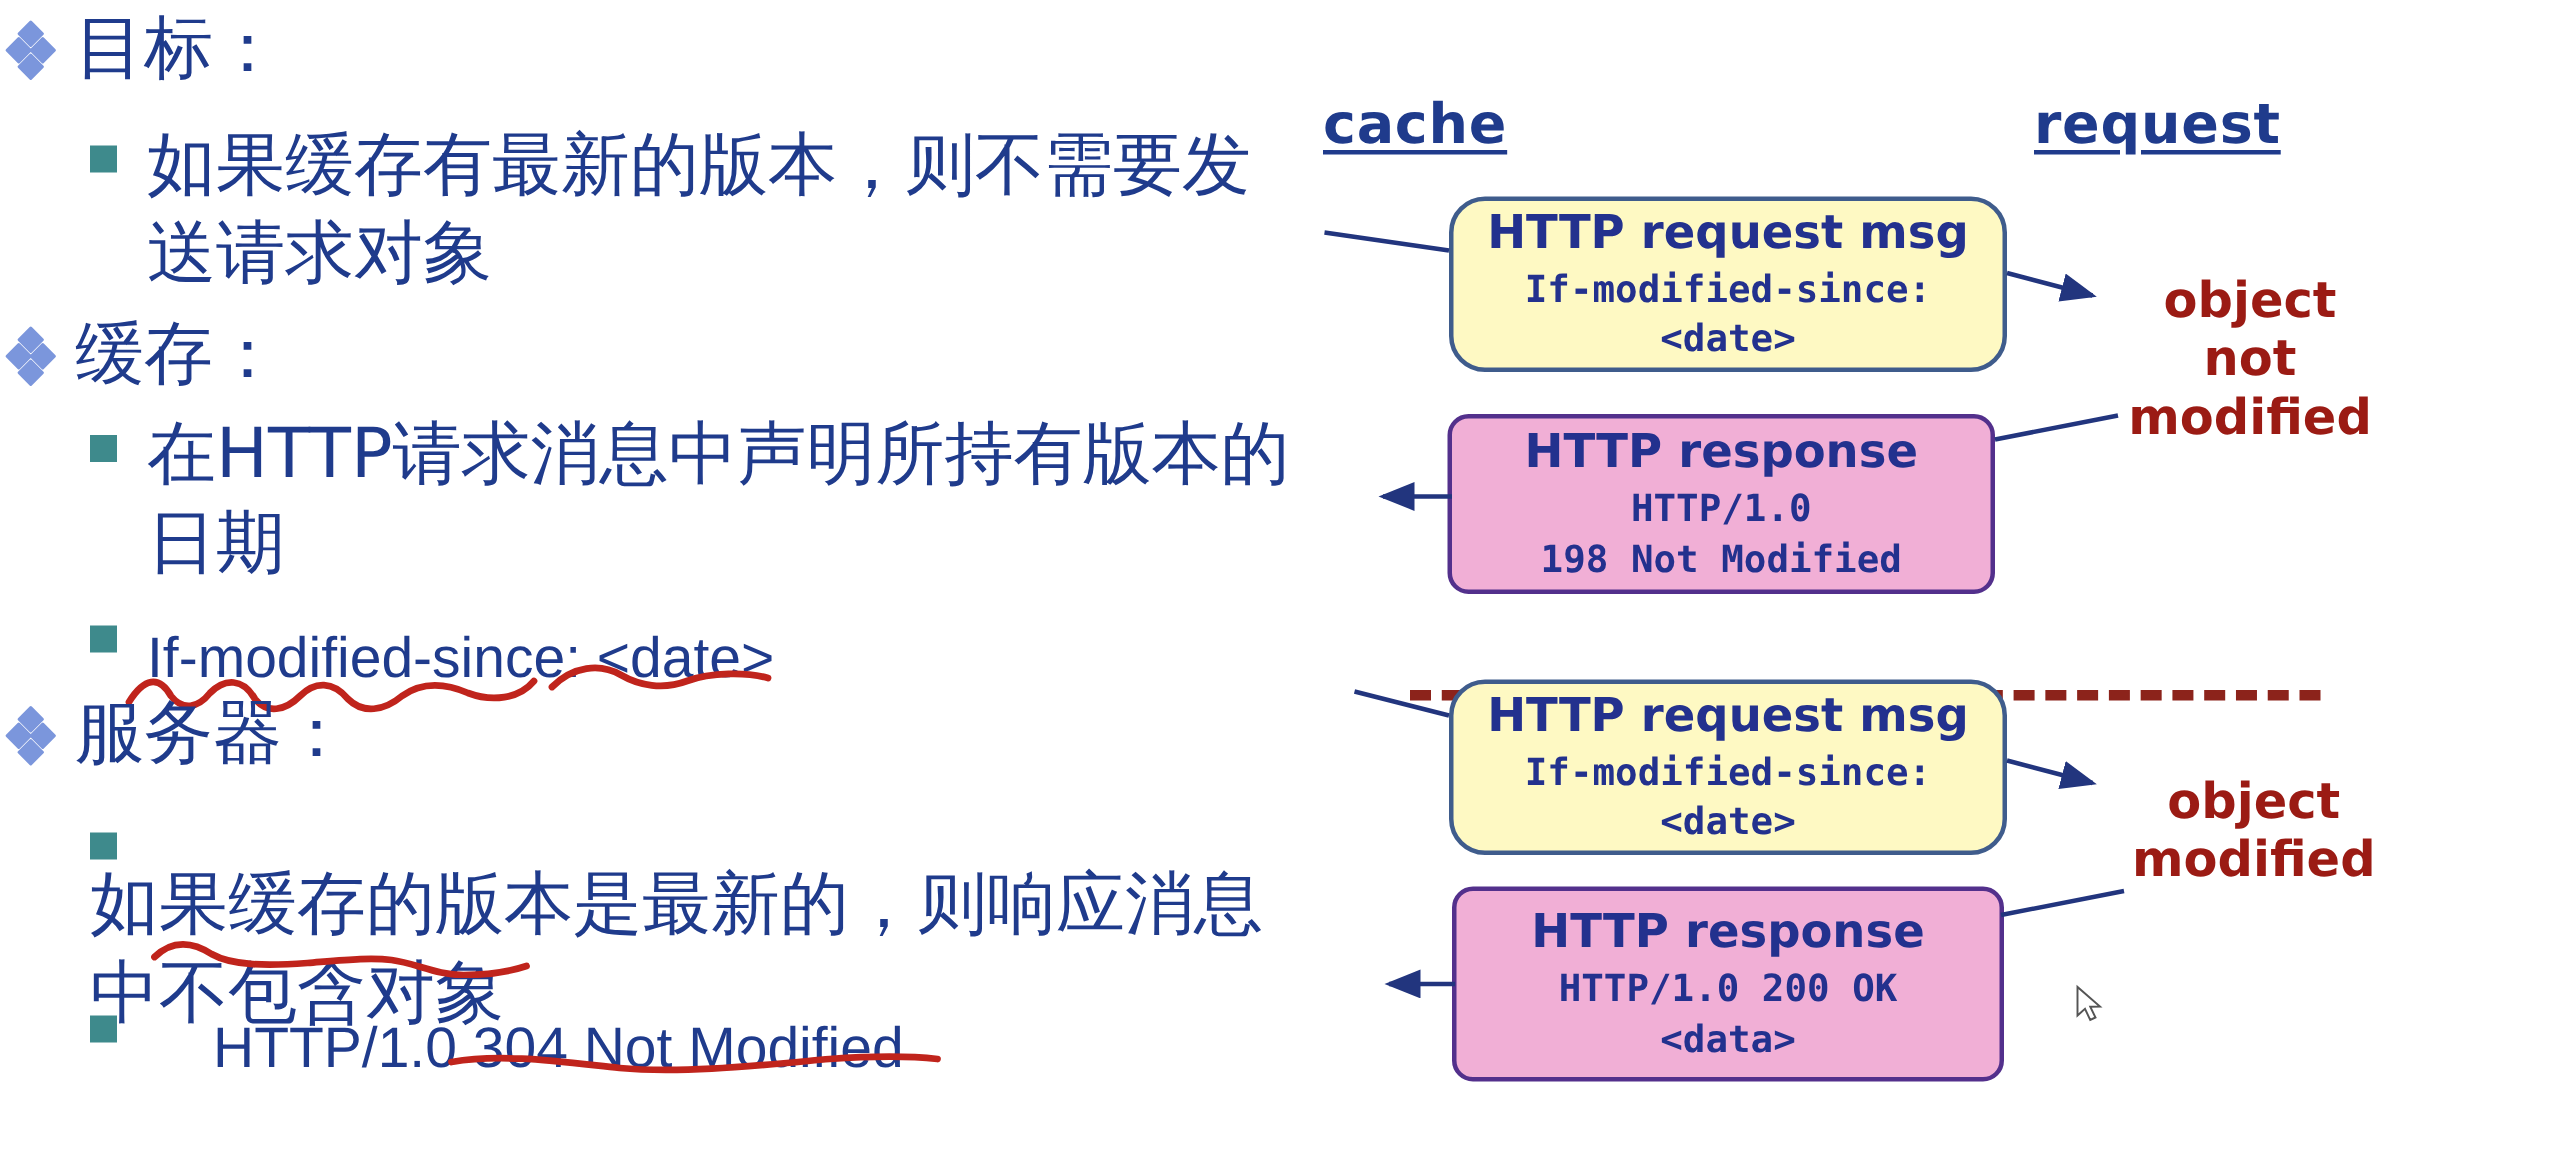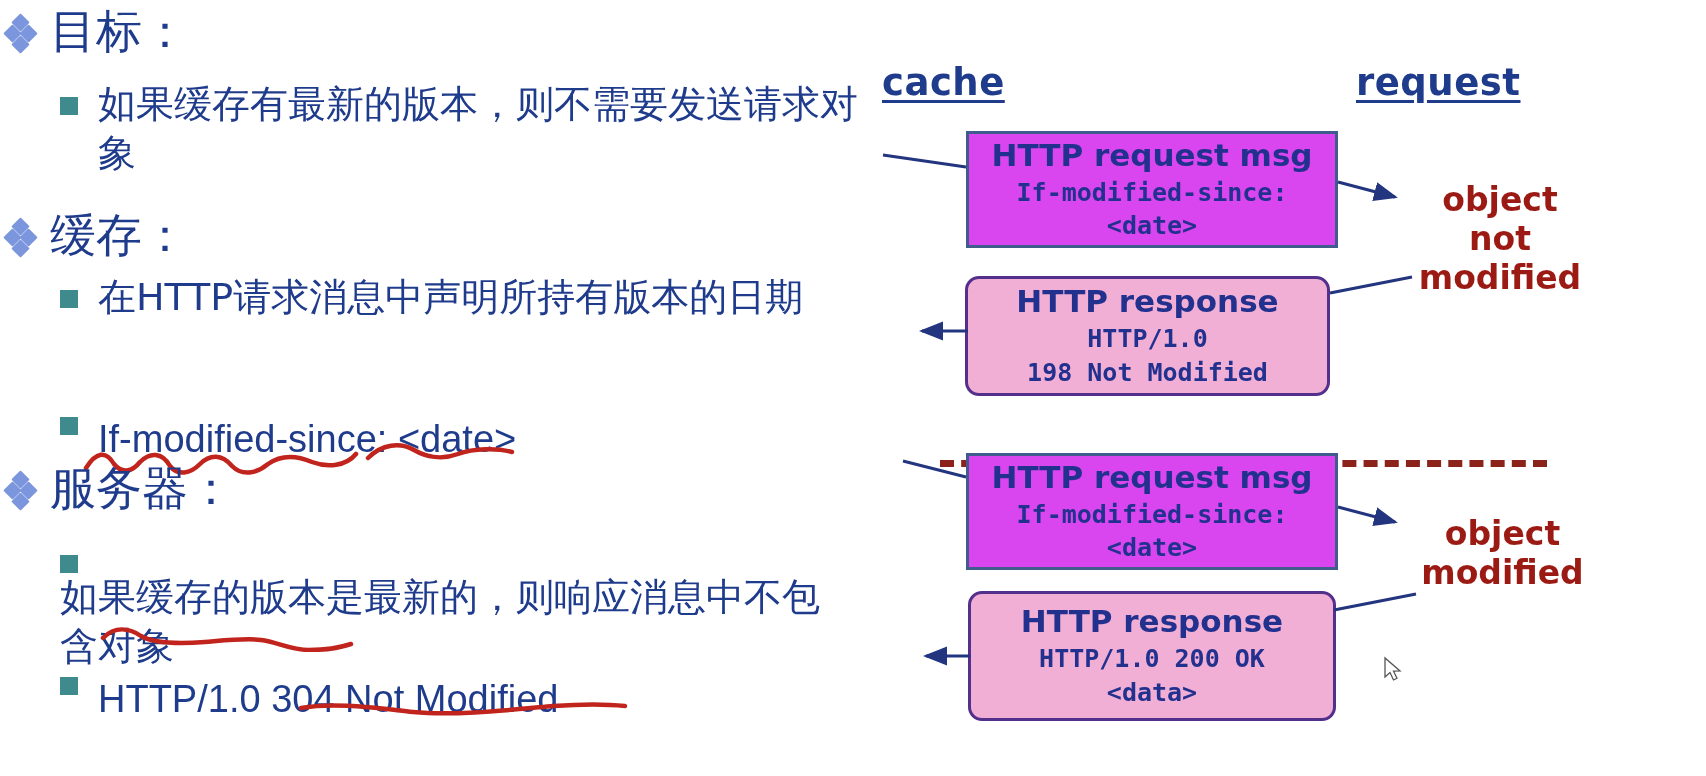--- a/index.html
+++ b/index.html
@@ -69,21 +69,21 @@
   .bullet-l2 .marker-l2 {
     flex: 0 0 18px;
     width: 18px;
     height: 18px;
     background: #3E8A8C;
     margin-right: 20px;
     margin-top: 17px;
   }
   .txt-l2 {
     font-family: "DejaVu Sans", sans-serif;
-    font-size: 38px;
+    font-size: 46px;
     line-height: 1.28;
     color: #1F3B8C;
     max-width: 790px;
   }
   .txt-l2.latin {
     font-family: "Liberation Sans", sans-serif;
     font-size: 38px;
     white-space: nowrap;
     margin-top: 15px;
   }
@@ -116,21 +116,21 @@
 
   .msgbox {
     position: absolute;
     border: 3px solid #3F3D8C;
     box-sizing: border-box;
     text-align: center;
     display: flex;
     flex-direction: column;
     justify-content: center;
   }
-  .msgbox.green { background: #d946ef; border-color: #3F5C8C; }
+  .msgbox.green { background: #fef9c3; border-color: #3F5C8C; border-radius: 24px; }
   .msgbox.pink  { background: #F1AFD6; border-color: #53308C; border-radius: 14px; }
 
   .msg-title {
     font-family: "DejaVu Sans", sans-serif;
     font-size: 31px;
     font-weight: bold;
     color: #23318E;
     letter-spacing: 0px;
     margin-bottom: 3px;
   }
@@ -222,21 +222,21 @@
   <div class="bullet-l2" style="left:60px; top:538px; width:810px;flex-direction:column;">
     <span class="marker-l2"></span>
     <span class="txt-l2">如果缓存的版本是最新的，则响应消息中不包含对象</span>
   </div>
 
   <svg class="scribble" style="left:95px; top:622px;" width="300" height="30">
     <path d="M8,16 C20,4 34,6 46,14 C60,22 84,22 110,20 C134,18 152,16 166,18
              C182,20 196,28 214,28 C230,28 244,26 256,22" fill="none" stroke="#C0241C" stroke-width="4.5" stroke-linecap="round"></path>
   </svg>
 
-  <div class="bullet-l2" style="left:60px; top:660px;">
+  <div class="bullet-l2" style="left:60px; top:660px;gap:44px;">
     <span class="marker-l2"></span>
     <span class="txt-l2 latin">HTTP/1.0 304 Not Modified</span>
   </div>
 
   <svg class="scribble" style="left:295px; top:692px;" width="340" height="28">
     <path d="M6,16 C40,10 80,16 118,20 C160,24 214,18 258,14 C286,12 312,12 330,14" fill="none" stroke="#C0241C" stroke-width="4.5" stroke-linecap="round"></path>
   </svg>
 
 </div>
 

